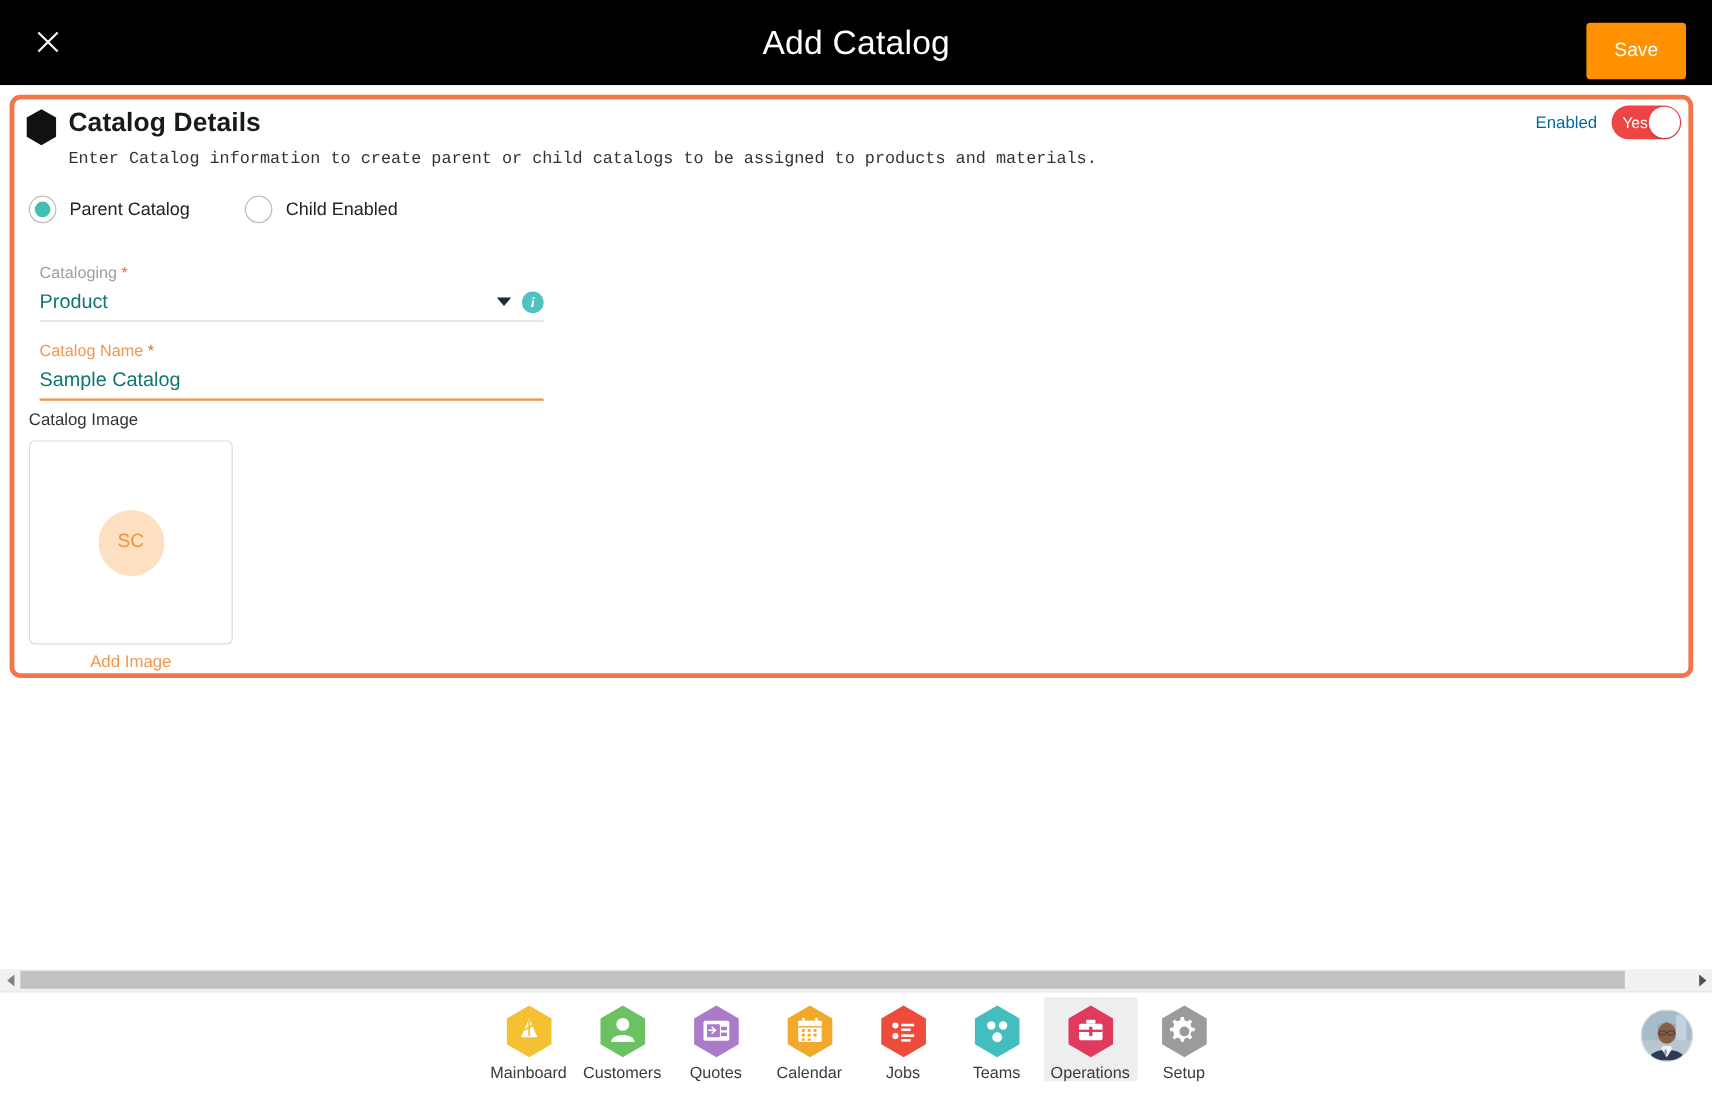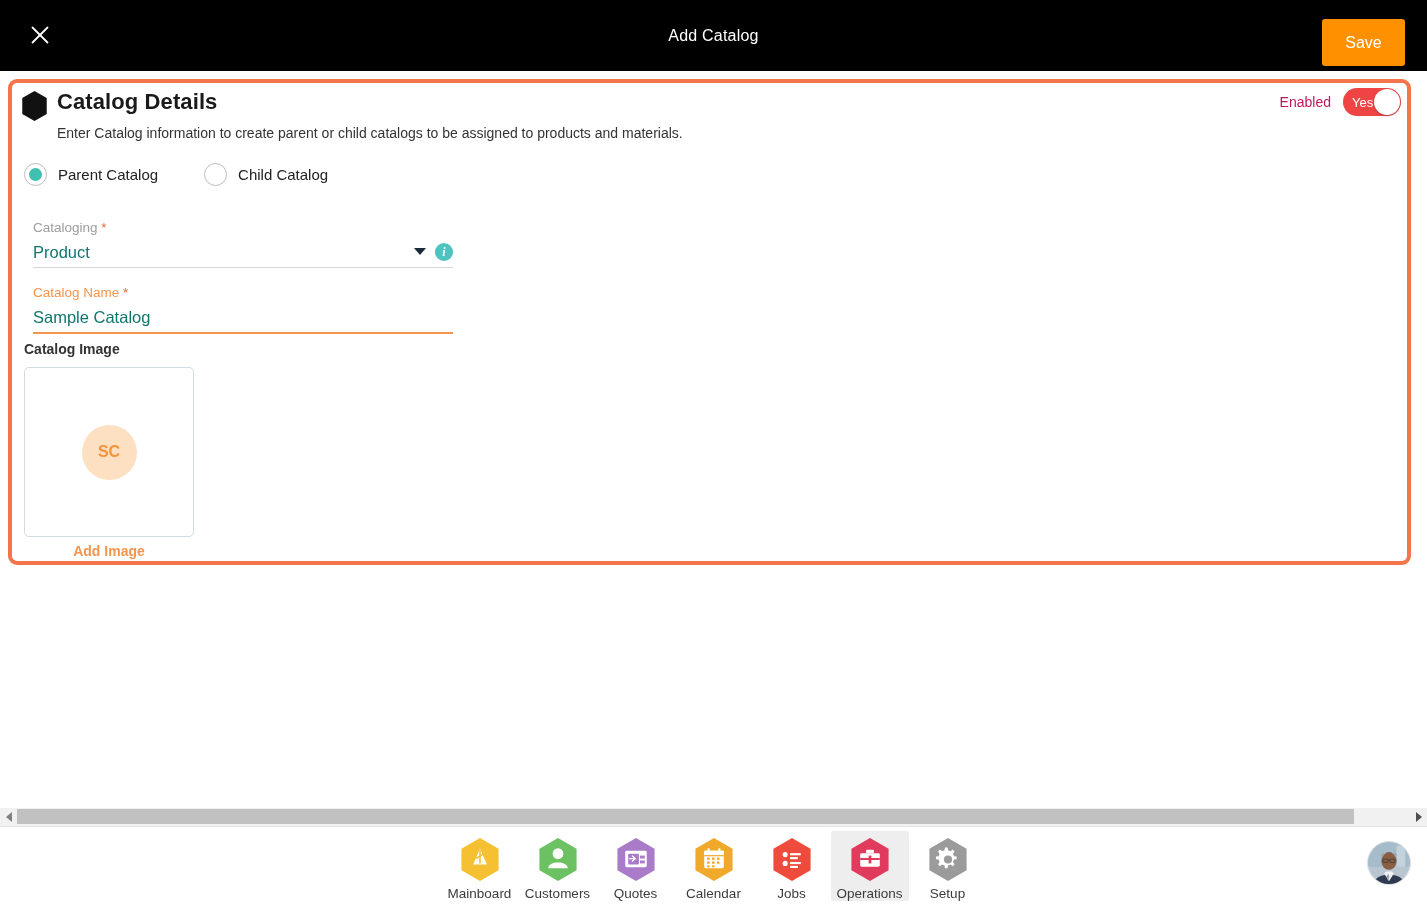--- a/index.html
+++ b/index.html
@@ -32,21 +32,21 @@
     align-items: center;
     justify-content: center;
   }
   .close-btn svg { display: block; }
   .topbar-title {
     position: absolute;
     left: 0;
     right: 0;
     text-align: center;
     color: #ffffff;
-    font-size: 16px;
+    font-size: 28px;
     font-weight: 400;
     letter-spacing: 0.2px;
   }
   .save-btn {
     position: absolute;
     right: 22px;
     top: 19px;
     width: 83px;
     height: 47px;
     background: #FF9100;
@@ -104,21 +104,21 @@
   .enabled-wrap {
     position: absolute;
     right: 6px;
     top: 5px;
     display: flex;
     align-items: center;
     gap: 12px;
   }
   .enabled-label {
     font-size: 14px;
-    color: #be185d;
+    color: #0369a1;
     padding-left: 31px;
   }
   .toggle {
     position: relative;
     width: 58px;
     height: 28px;
     border-radius: 14px;
     background: #ef4444;
     cursor: pointer;
     display: flex;
@@ -140,20 +140,21 @@
     background: #ffffff;
     box-shadow: 0 1px 2px rgba(0,0,0,0.25);
   }
 
   .card-desc {
     position: absolute;
     left: 45px;
     top: 42px;
     font-size: 14px;
     color: #333333;
+    font-family: Liberation Mono, monospace;
   }
 
   
   .radio-row {
     position: absolute;
     left: 12px;
     top: 80px;
     display: flex;
     align-items: flex-end;
     gap: 12px;
@@ -256,21 +257,20 @@
     text-align: center;
     cursor: pointer;
     font-family: "Liberation Serif", serif;
   }
 
   
   .image-section {
     position: absolute;
     left: 12px;
     top: 258px;
-    font-weight: bold;
   }
   .image-section-label {
     font-size: 14px;
     color: #333333;
     margin-bottom: 10px;
   }
   .image-box {
     width: 170px;
     height: 170px;
     border: 1px solid #d3dbe3;
@@ -431,21 +431,21 @@
 
     <div class="radio-row">
       <div class="radio-item">
         <span class="radio-outer">
           <span class="radio-inner"></span>
         </span>
         <span class="radio-label">Parent Catalog</span>
       </div>
       <div class="radio-item">
         <span class="radio-outer"></span>
-        <span class="radio-label">Child Catalog</span>
+        <span class="radio-label">Child Enabled</span>
       </div>
     </div>
 
     <div class="field field-cataloging">
       <div class="field-label">
         <span>Cataloging</span>
         <span class="req">*</span>
       </div>
       <div class="field-input-row">
         <input class="field-value" type="text" readonly="" value="Product" style="">
@@ -551,20 +551,29 @@
         <circle cx="14" cy="18" r="2.6" fill="#ffffff"></circle>
         <circle cx="14" cy="27" r="2.6" fill="#ffffff"></circle>
         <rect x="19" y="16.5" width="11" height="2.2" fill="#ffffff"></rect>
         <rect x="19" y="20.5" width="8" height="2.2" fill="#ffffff"></rect>
         <rect x="19" y="25.5" width="11" height="2.2" fill="#ffffff"></rect>
         <rect x="19" y="29.5" width="8" height="2.2" fill="#ffffff"></rect>
       </svg>
       <span class="nav-label">Jobs</span>
     </div>
 
+    <div class="nav-item">
+      <svg class="nav-hex" viewBox="0 0 42 46">
+        <polygon points="21,1 40,12 40,34 21,45 2,34 2,12" fill="#43BDBD"></polygon>
+        <circle cx="16" cy="18" r="3.6" fill="#ffffff"></circle>
+        <circle cx="26" cy="18" r="3.6" fill="#ffffff"></circle>
+        <circle cx="21" cy="28" r="4.2" fill="#ffffff"></circle>
+      </svg>
+      <span class="nav-label">Teams</span>
+    </div>
 
     <div class="nav-item active">
       <svg class="nav-hex" viewBox="0 0 42 46">
         <polygon points="21,1 40,12 40,34 21,45 2,34 2,12" fill="#E03A5C"></polygon>
         <rect x="17" y="13" width="8" height="3.5" rx="1" fill="#ffffff"></rect>
         <rect x="11" y="16.5" width="20" height="14" rx="1.5" fill="#ffffff"></rect>
         <rect x="19.6" y="19" width="2.8" height="8" fill="#E03A5C"></rect>
         <rect x="11" y="21.5" width="20" height="2" fill="#E03A5C"></rect>
       </svg>
       <span class="nav-label">Operations</span>

